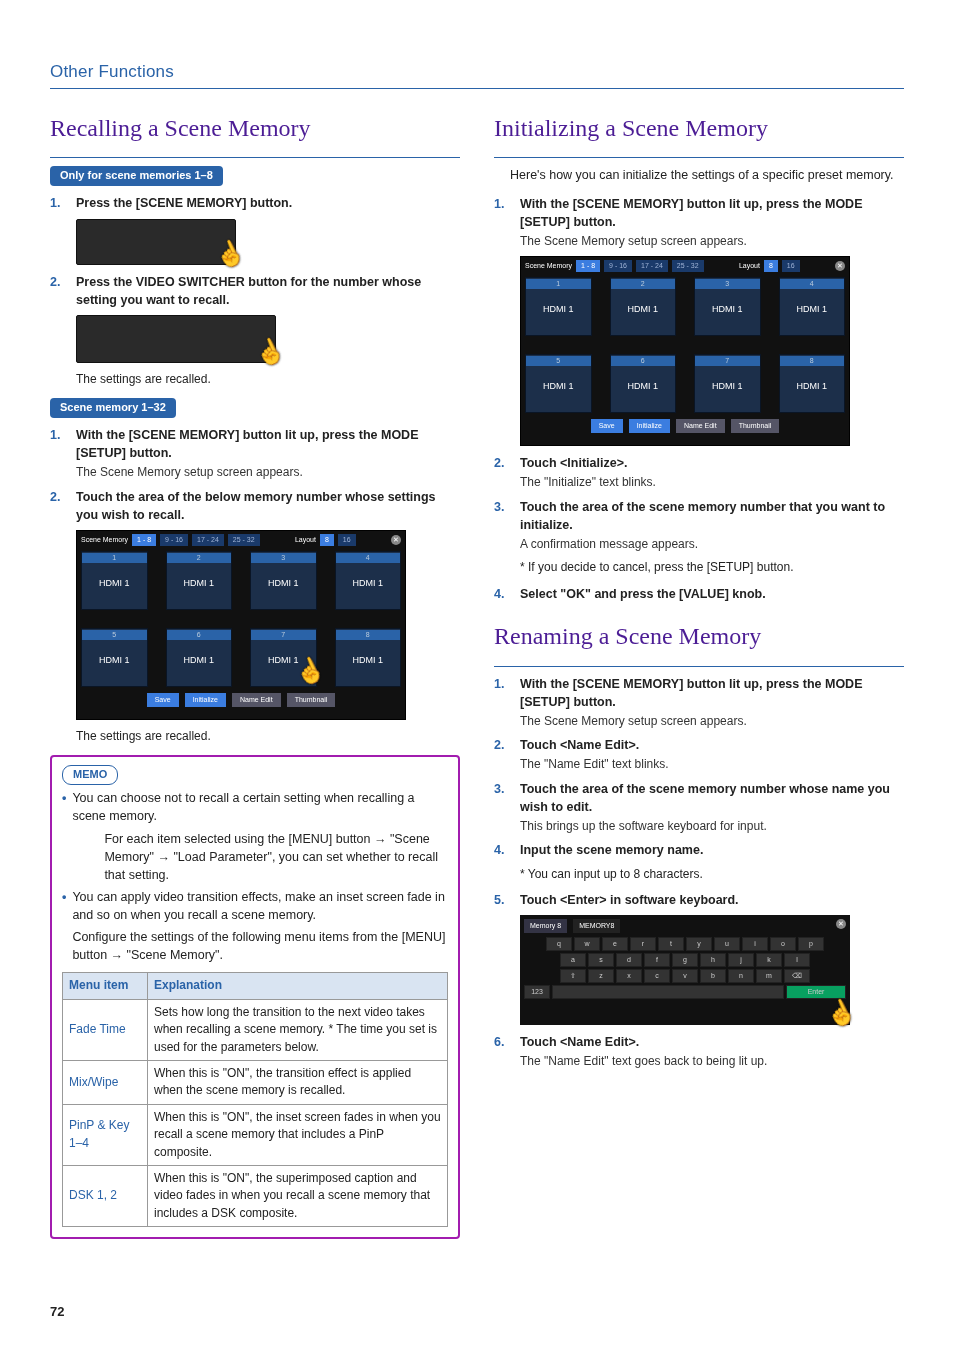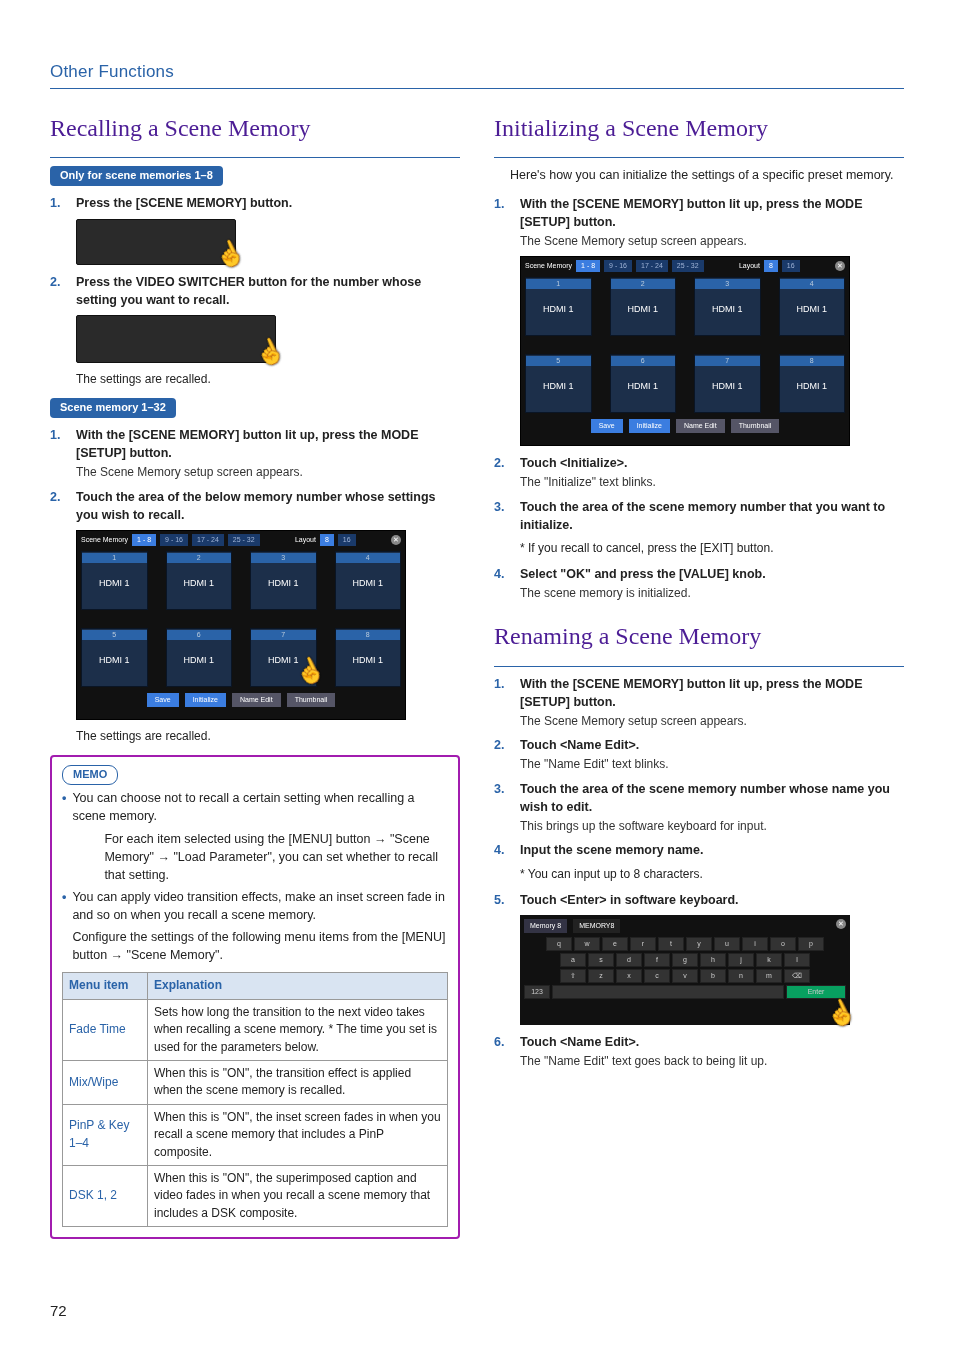--- a/index.html
+++ b/index.html
@@ -157,22 +157,22 @@
     padding: 4px 6px;
     text-align: left;
     vertical-align: middle;
   }
   table.menu th { background:#d9e4f2; color:#2a63a8; font-weight:bold;}
   table.menu td.label { color:#2a63a8; font-weight:normal; width:85px;}
   .page-num {
     position: absolute;
     bottom: 28px;
     left: 50px;
-    font-weight: normal;
-    font-size: 15px;
+    font-weight: bold;
+    font-size: 13px;
     text-align: right;
   }
   .kbd-screen {
     margin: 6px 0 8px 26px;
     width: 330px;
     height: 110px;
     background: #111;
     color:#fff;
     font-size:7px;
     position:relative;
@@ -403,29 +403,29 @@
         <div class="step-body">
       <b>Touch &lt;Initialize&gt;.</b>
       <div class="step-sub">The "Initialize" text blinks.</div>
     </div>
       </div>
 
     <div class="step">
         <div class="step-num">3.</div>
         <div class="step-body">
       <b>Touch the area of the scene memory number that you want to initialize.</b>
-    </div>
-      </div>
-    <div class="asterisk-note">* If you recall to cancel, press the [EXIT] button.</div>
+      <div class="step-sub">A confirmation message appears.</div>
+    </div>
+      </div>
+    <div class="asterisk-note">* If you decide to cancel, press the [SETUP] button.</div>
 
     <div class="step">
         <div class="step-num">4.</div>
         <div class="step-body">
       <b>Select "OK" and press the [VALUE] knob.</b>
-      <div class="step-sub">The scene memory is initialized.</div>
     </div>
       </div>
 
     <h1 class="section" style="margin-top:16px;">Renaming a Scene Memory</h1>
 
     <div class="step">
         <div class="step-num">1.</div>
         <div class="step-body">
       <b>With the [SCENE MEMORY] button lit up, press the MODE [SETUP] button.</b>
       <div class="step-sub">The Scene Memory setup screen appears.</div>

